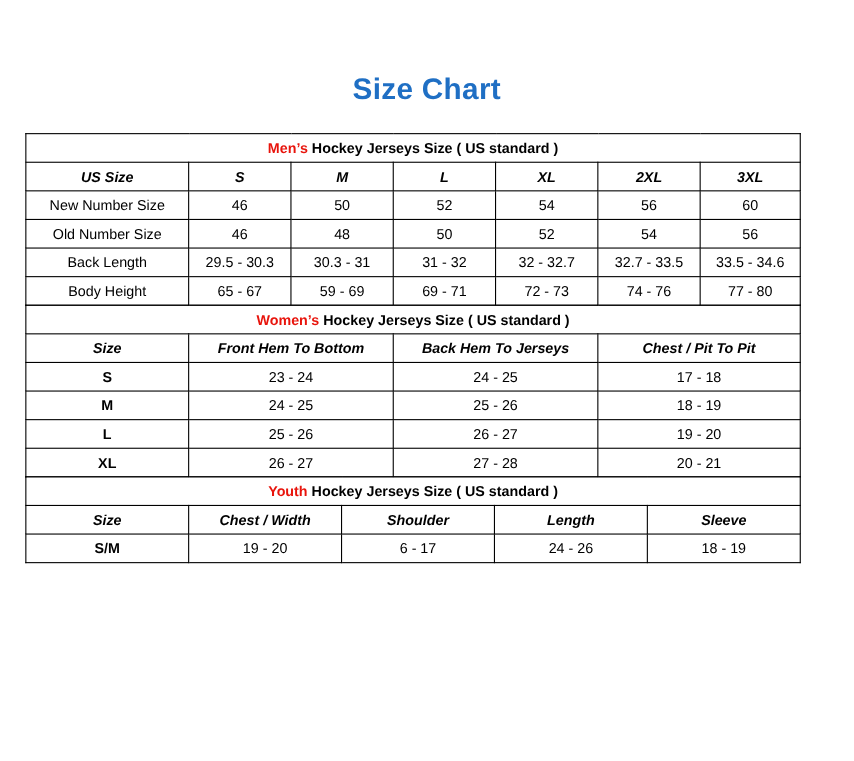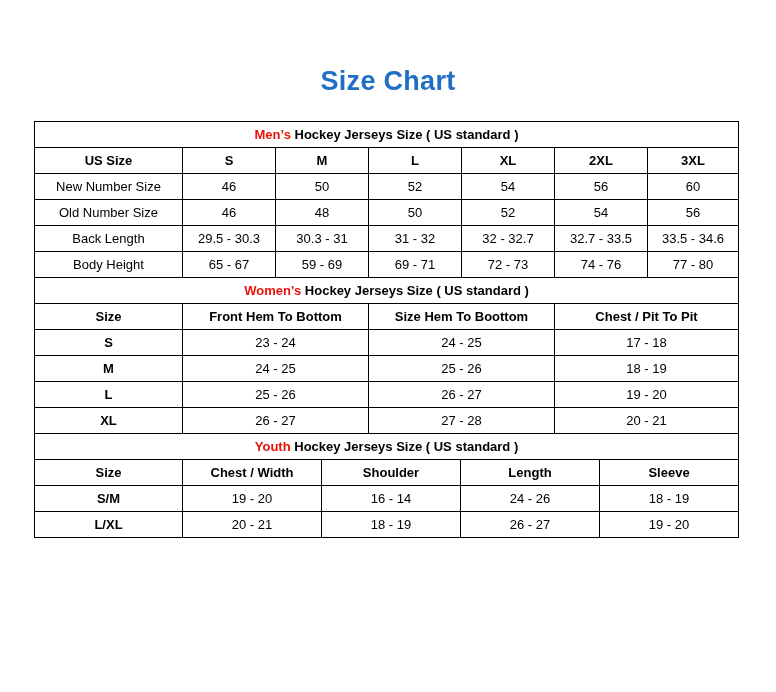--- a/index.html
+++ b/index.html
@@ -26,21 +26,21 @@
     text-align: center;
     color: #1f6fc4;
     font-size: 27px;
     font-weight: bold;
     margin: 0;
     padding-top: 66px;
     letter-spacing: 0.3px;
   }
   .chart-wrap {
     position: absolute;
-    left: 34px;
+    left: 23px;
     top: 121px;
     width: 704px;
   }
   table.sizechart {
     border-collapse: collapse;
     width: 704px;
     table-layout: fixed;
   }
   table.sizechart td {
     border: 1px solid #000000;
@@ -55,20 +55,21 @@
     background: #ffff00;
     font-weight: bold;
     font-size: 14.5px;
     height: 28px;
   }
   td.section .accent {
     color: #e8140c;
   }
   td.hdr {
     font-weight: bold;
+    font-style: italic;
   }
   td.rowlabel {
     font-weight: normal;
   }
   td.rowlabel-bold {
     font-weight: bold;
   }
 </style>
 </head>
 <body>
@@ -148,21 +149,21 @@
         <col style="width:186px">
         <col style="width:184px">
       </colgroup>
       <tbody>
         <tr>
           <td class="section" colspan="4"><span class="accent">Women’s</span><span> Hockey Jerseys Size ( US standard )</span></td>
         </tr>
         <tr>
           <td class="hdr">Size</td>
           <td class="hdr">Front Hem To Bottom</td>
-          <td class="hdr">Size Hem To Boottom</td>
+          <td class="hdr">Back Hem To Jerseys</td>
           <td class="hdr">Chest / Pit To Pit</td>
         </tr>
         <tr>
           <td class="rowlabel-bold">S</td>
           <td>23 - 24</td>
           <td>24 - 25</td>
           <td>17 - 18</td>
         </tr>
         <tr>
           <td class="rowlabel-bold">M</td>
@@ -200,28 +201,21 @@
         <tr>
           <td class="hdr">Size</td>
           <td class="hdr">Chest / Width</td>
           <td class="hdr">Shoulder</td>
           <td class="hdr">Length</td>
           <td class="hdr">Sleeve</td>
         </tr>
         <tr>
           <td class="rowlabel-bold">S/M</td>
           <td>19 - 20</td>
-          <td>16 - 14</td>
+          <td>6 - 17</td>
           <td>24 - 26</td>
           <td>18 - 19</td>
         </tr>
-        <tr>
-          <td class="rowlabel-bold">L/XL</td>
-          <td>20 - 21</td>
-          <td>18 - 19</td>
-          <td>26 - 27</td>
-          <td>19 - 20</td>
-        </tr>
       </tbody>
     </table>
 
   </div>
 </div>
 
 </body></html>

